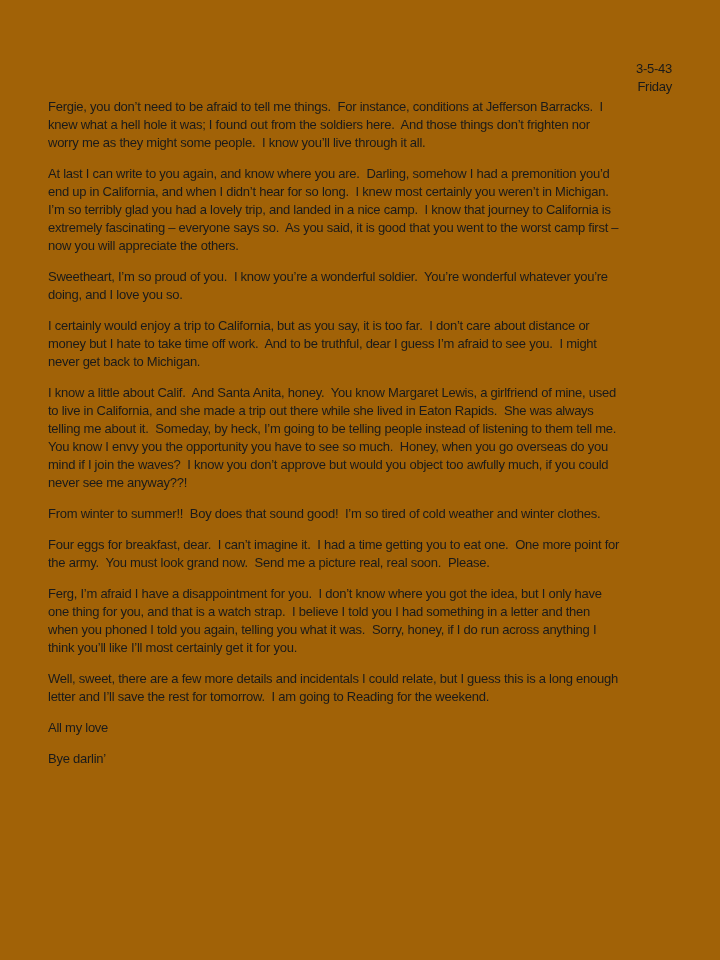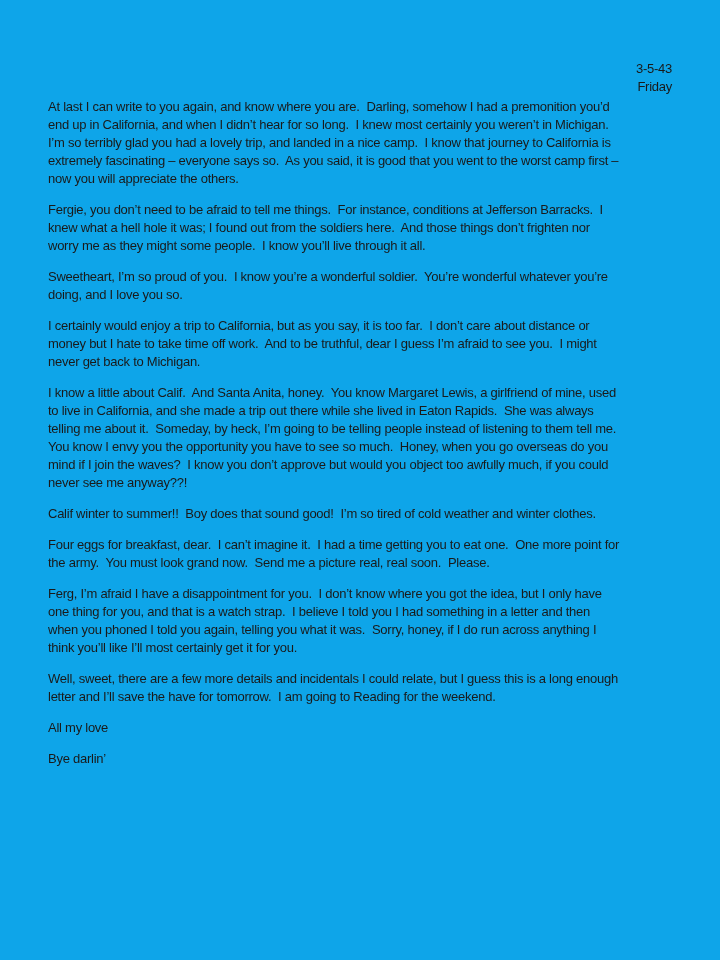--- a/index.html
+++ b/index.html
@@ -4,21 +4,21 @@
 <style>
   html, body {
     margin: 0;
     padding: 0;
     background: #ffffff;
   }
   .page {
     position: relative;
     width: 720px;
     height: 960px;
-    background: #0ea5e9;
+    background: #a16207;
     overflow: hidden;
     font-family: "Liberation Sans", "DejaVu Sans", sans-serif;
     color: #1a1a1a;
   }
   .content {
     position: absolute;
     top: 60px;
     left: 48px;
     width: 624px;
   }
@@ -40,46 +40,46 @@
 </head>
 <body>
 
 <div class="page">
   <div class="content">
 
     <div class="para date-block">3-5-43
 Friday</div>
 
 
+    <div class="para">Fergie, you don’t need to be afraid to tell me things.  For instance, conditions at Jefferson Barracks.  I
+knew what a hell hole it was; I found out from the soldiers here.  And those things don’t frighten nor
+worry me as they might some people.  I know you’ll live through it all.</div>
     <div class="para">At last I can write to you again, and know where you are.  Darling, somehow I had a premonition you’d
 end up in California, and when I didn’t hear for so long.  I knew most certainly you weren’t in Michigan.
 I’m so terribly glad you had a lovely trip, and landed in a nice camp.  I know that journey to California is
 extremely fascinating – everyone says so.  As you said, it is good that you went to the worst camp first –
 now you will appreciate the others.</div>
-    <div class="para">Fergie, you don’t need to be afraid to tell me things.  For instance, conditions at Jefferson Barracks.  I
-knew what a hell hole it was; I found out from the soldiers here.  And those things don’t frighten nor
-worry me as they might some people.  I know you’ll live through it all.</div>
     <div class="para">Sweetheart, I’m so proud of you.  I know you’re a wonderful soldier.  You’re wonderful whatever you’re
 doing, and I love you so.</div>
     <div class="para">I certainly would enjoy a trip to California, but as you say, it is too far.  I don’t care about distance or
 money but I hate to take time off work.  And to be truthful, dear I guess I’m afraid to see you.  I might
 never get back to Michigan.</div>
     <div class="para">I know a little about Calif.  And Santa Anita, honey.  You know Margaret Lewis, a girlfriend of mine, used
 to live in California, and she made a trip out there while she lived in Eaton Rapids.  She was always
 telling me about it.  Someday, by heck, I’m going to be telling people instead of listening to them tell me.
 You know I envy you the opportunity you have to see so much.  Honey, when you go overseas do you
 mind if I join the waves?  I know you don’t approve but would you object too awfully much, if you could
 never see me anyway??!</div>
-    <div class="para">Calif winter to summer!!  Boy does that sound good!  I’m so tired of cold weather and winter clothes.</div>
+    <div class="para">From winter to summer!!  Boy does that sound good!  I’m so tired of cold weather and winter clothes.</div>
     <div class="para">Four eggs for breakfast, dear.  I can’t imagine it.  I had a time getting you to eat one.  One more point for
 the army.  You must look grand now.  Send me a picture real, real soon.  Please.</div>
     <div class="para">Ferg, I’m afraid I have a disappointment for you.  I don’t know where you got the idea, but I only have
 one thing for you, and that is a watch strap.  I believe I told you I had something in a letter and then
 when you phoned I told you again, telling you what it was.  Sorry, honey, if I do run across anything I
 think you’ll like I’ll most certainly get it for you.</div>
     <div class="para">Well, sweet, there are a few more details and incidentals I could relate, but I guess this is a long enough
-letter and I’ll save the have for tomorrow.  I am going to Reading for the weekend.</div>
+letter and I’ll save the rest for tomorrow.  I am going to Reading for the weekend.</div>
 
     <div class="para center">All my love</div>
     <div class="para center">Bye darlin’</div>
 
   </div>
 </div>
 
 </body></html>

